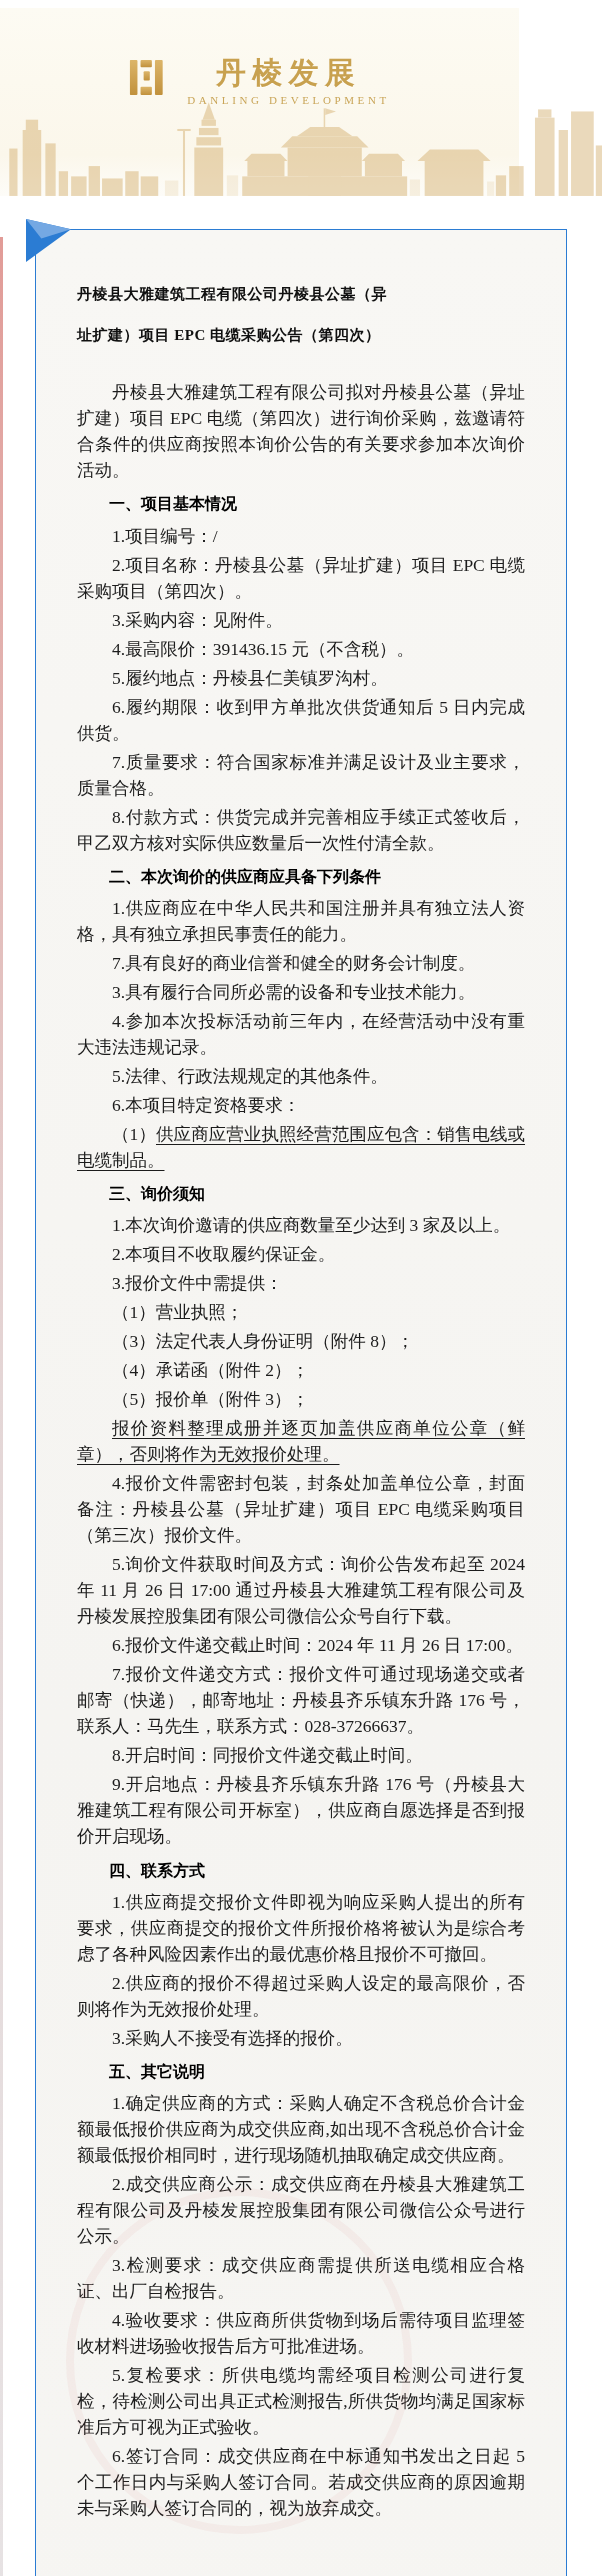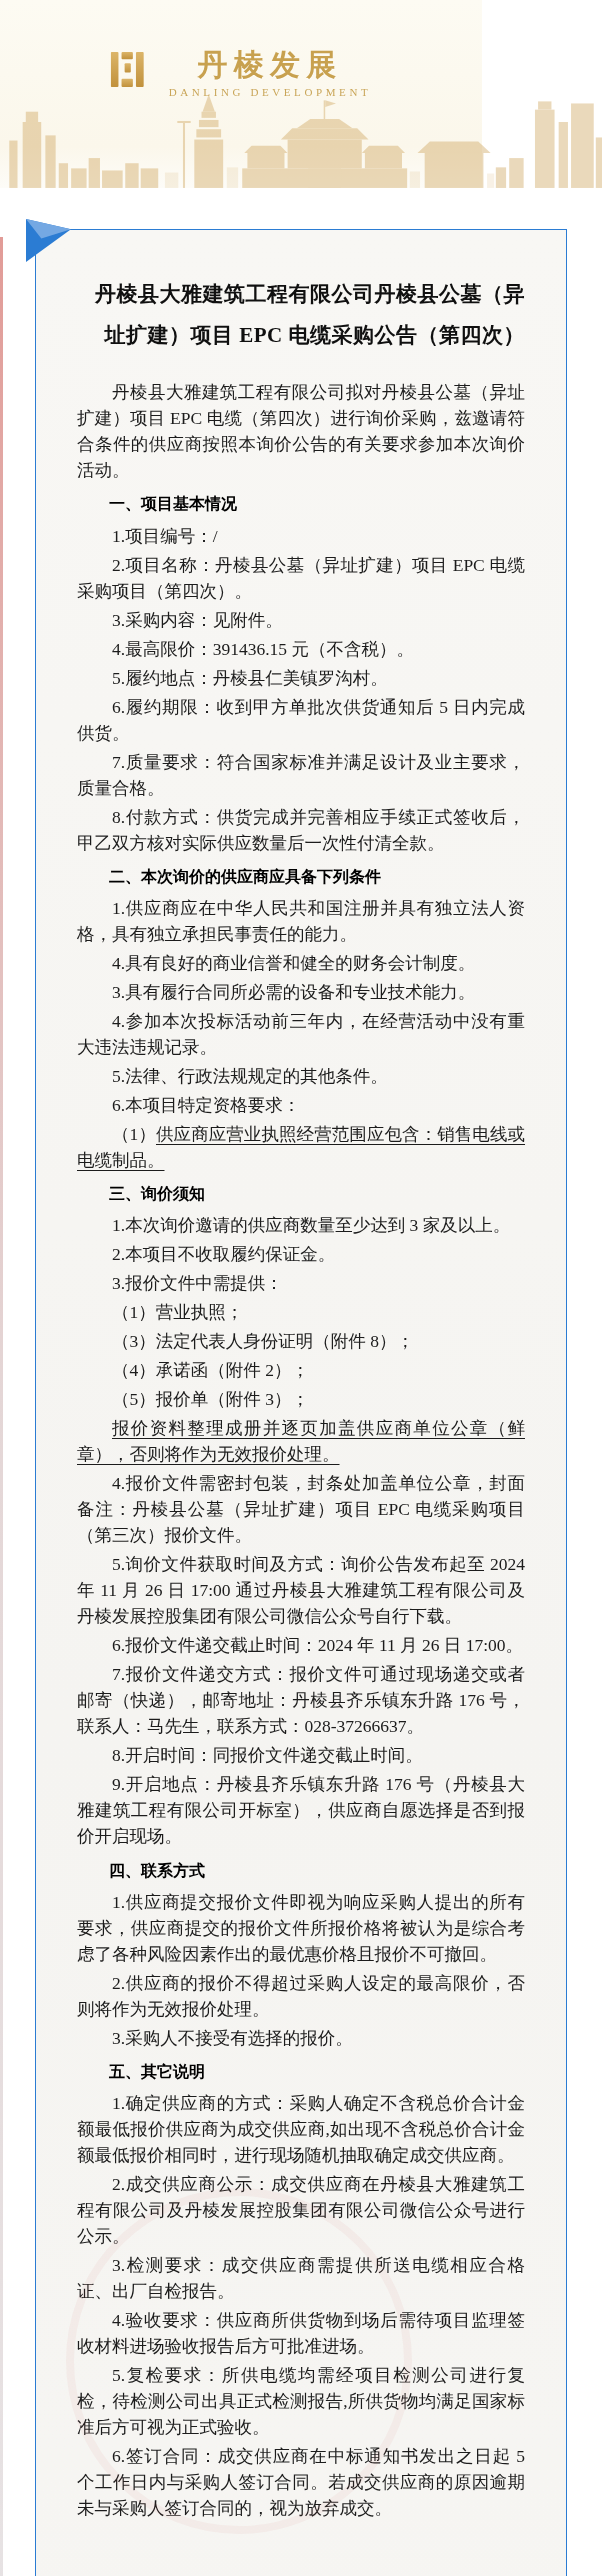--- a/index.html
+++ b/index.html
@@ -2,40 +2,40 @@
 <html style="font-size:8.2px"><head>
 <meta charset="utf-8">
 <style>
   html,body{margin:0;padding:0;}
   body{
     width:603px;height:3360px;position:relative;overflow:hidden;
     background:#ffffff;
     font-family:"Liberation Serif","DejaVu Serif",serif;
   }
   
-  .banner{position:absolute;left:0;top:0;width:482px;height:188px;
+  .banner{position:absolute;left:0;top:8px;width:519px;height:188px;
     background:linear-gradient(180deg,#fdfbf3 0%,#fbf7eb 78%,#fdfcf8 100%);}
   .brand-row{position:absolute;left:50%;top:49px;transform:translateX(-50%);
     display:flex;align-items:flex-start;gap:23px;}
   .logo{width:35px;height:35px;margin-top:3.1px;flex:none;}
   .brand-col{display:flex;flex-direction:column;align-items:center;}
   .brand-name{font-size:30px;font-weight:bold;letter-spacing:6.2px;color:#c8a14f;
     line-height:31px;white-space:nowrap;text-shadow:0 0.5px 0 rgba(255,255,255,.6);}
   .brand-sub{font-size:11px;letter-spacing:3.6px;color:#c9a558;margin-top:6.2px;
     font-family:"Liberation Serif",serif;white-space:nowrap;}
   .skyline{position:absolute;left:0;bottom:0;width:603px;height:98px;}
   
   .edge-strip{position:absolute;left:0;top:237px;width:3.1px;height:2895px;
     background:linear-gradient(180deg,rgba(201,74,66,.55),rgba(166,120,120,.30) 40%,rgba(150,150,158,.22));}
   
   .card{position:absolute;left:35px;top:229px;width:532px;height:2975px;
     box-sizing:border-box;border:1.5px solid #2b7cd3;
     background:linear-gradient(180deg,#f8f7f4 0%,#f5f4f1 50%,#f7f6f3 100%);
     padding:36px 41px 0 41px;}
-  .doc-title{font-size:21px;font-weight:bold;color:#101010;text-align:right;
+  .doc-title{font-size:15px;font-weight:bold;color:#101010;text-align:left;
     line-height:41px;margin:8.2px 0 23px 0;letter-spacing:0.5px;}
   .sec-heading{font-family:"Liberation Sans","DejaVu Sans",sans-serif;
     font-weight:bold;font-size:16px;color:#000;line-height:26px;
     margin:8.2px 0 5.2px 0;text-indent:2em;}
   .para{font-size:17.5px;color:#1c1c1c;line-height:26px;margin:3px 0;
     text-align:justify;text-indent:2em;}
   .u{text-decoration:underline;text-underline-offset:3.6px;}
   .watermark{position:absolute;left:30px;top:1958px;width:330px;height:330px;
     border:8.2px solid rgba(205,80,70,.055);border-radius:50%;pointer-events:none;}
   
@@ -128,21 +128,21 @@
       <p class="para"><span>1.项目编号：/</span></p>
       <p class="para"><span>2.项目名称：丹棱县公墓（异址扩建）项目 EPC 电缆采购项目（第四次）。</span></p>
       <p class="para"><span>3.采购内容：见附件。</span></p>
       <p class="para"><span>4.最高限价：391436.15 元（不含税）。</span></p>
       <p class="para"><span>5.履约地点：丹棱县仁美镇罗沟村。</span></p>
       <p class="para"><span>6.履约期限：收到甲方单批次供货通知后 5 日内完成供货。</span></p>
       <p class="para"><span>7.质量要求：符合国家标准并满足设计及业主要求，质量合格。</span></p>
       <p class="para"><span>8.付款方式：供货完成并完善相应手续正式签收后，甲乙双方核对实际供应数量后一次性付清全款。</span></p>
       <div class="sec-heading">二、本次询价的供应商应具备下列条件</div>
       <p class="para"><span>1.供应商应在中华人民共和国注册并具有独立法人资格，具有独立承担民事责任的能力。</span></p>
-      <p class="para"><span>4.具有良好的商业信誉和健全的财务会计制度。</span></p>
+      <p class="para"><span>7.具有良好的商业信誉和健全的财务会计制度。</span></p>
       <p class="para"><span>3.具有履行合同所必需的设备和专业技术能力。</span></p>
       <p class="para"><span>4.参加本次投标活动前三年内，在经营活动中没有重大违法违规记录。</span></p>
       <p class="para"><span>5.法律、行政法规规定的其他条件。</span></p>
       <p class="para"><span>6.本项目特定资格要求：</span></p>
       <p class="para">（1）<span class="u">供应商应营业执照经营范围应包含：销售电线或电缆制品。</span></p>
       <div class="sec-heading">三、询价须知</div>
       <p class="para"><span>1.本次询价邀请的供应商数量至少达到 3 家及以上。</span></p>
       <p class="para"><span>2.本项目不收取履约保证金。</span></p>
       <p class="para"><span>3.报价文件中需提供：</span></p>
       <p class="para"><span>（1）营业执照；</span></p>

